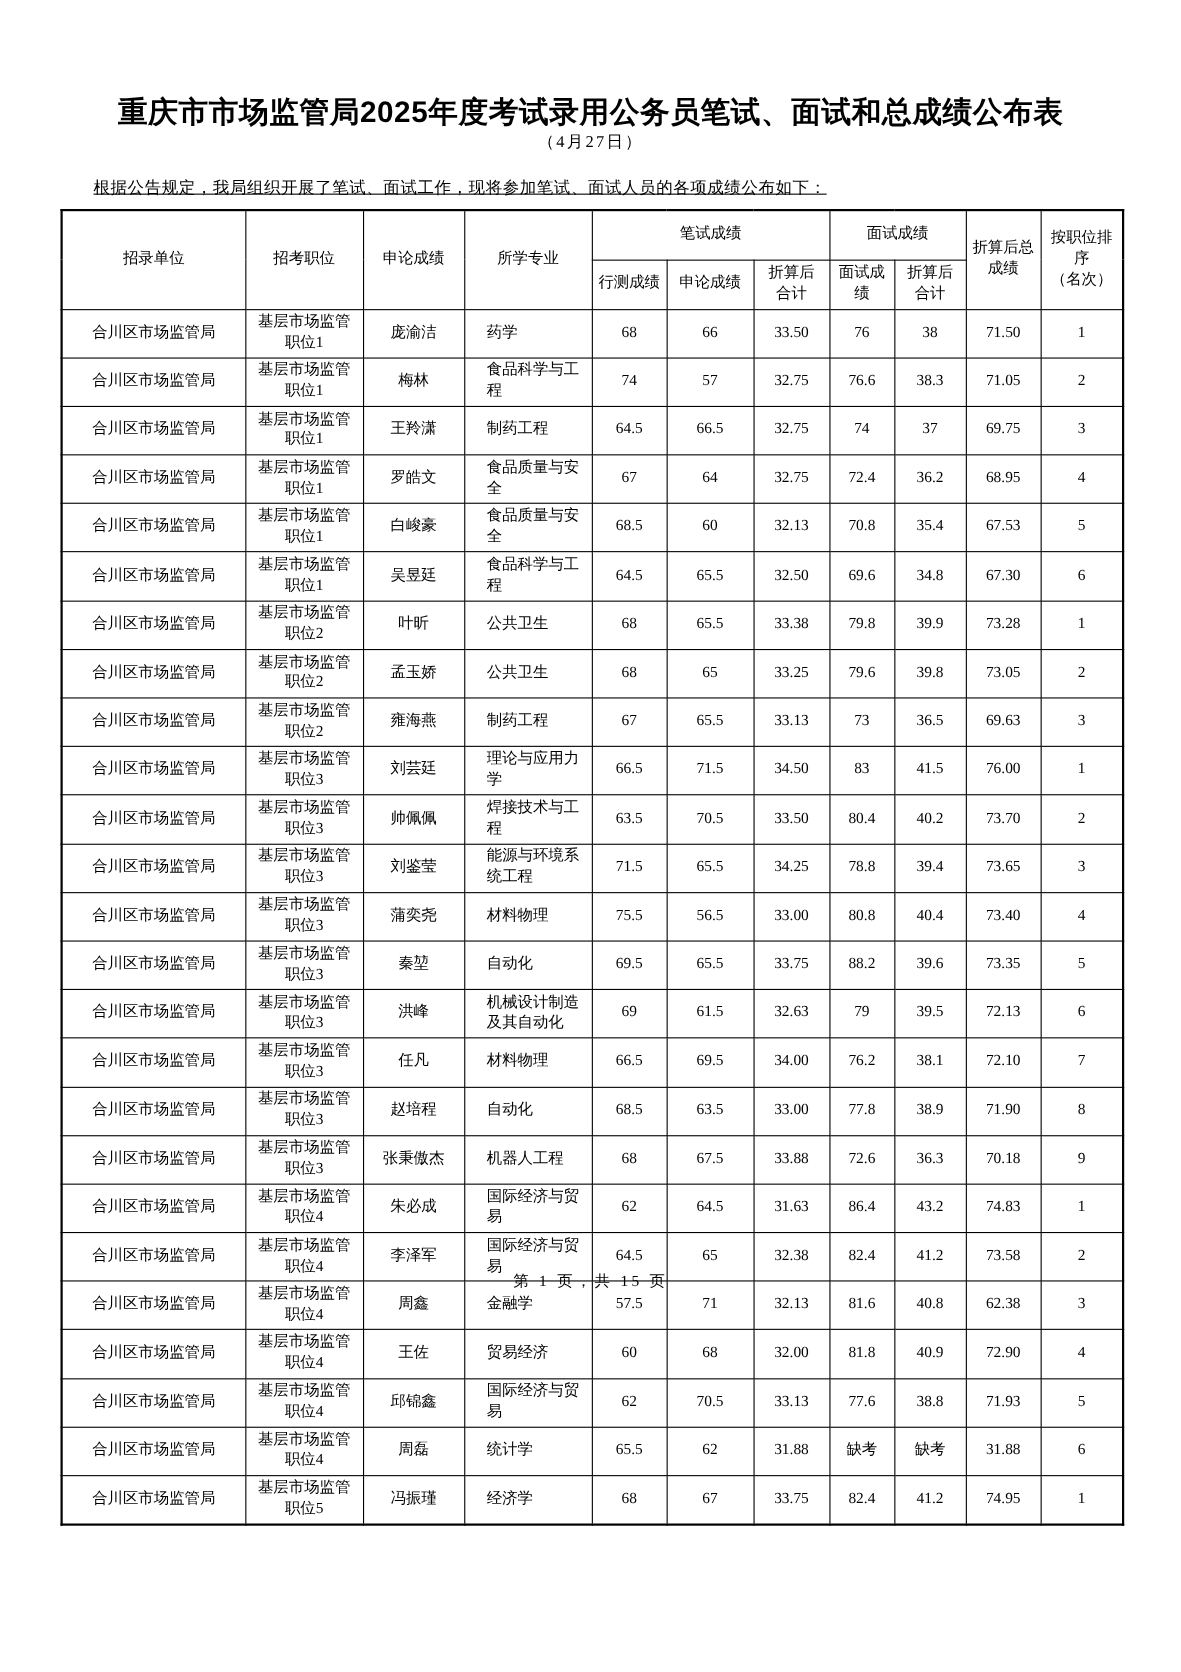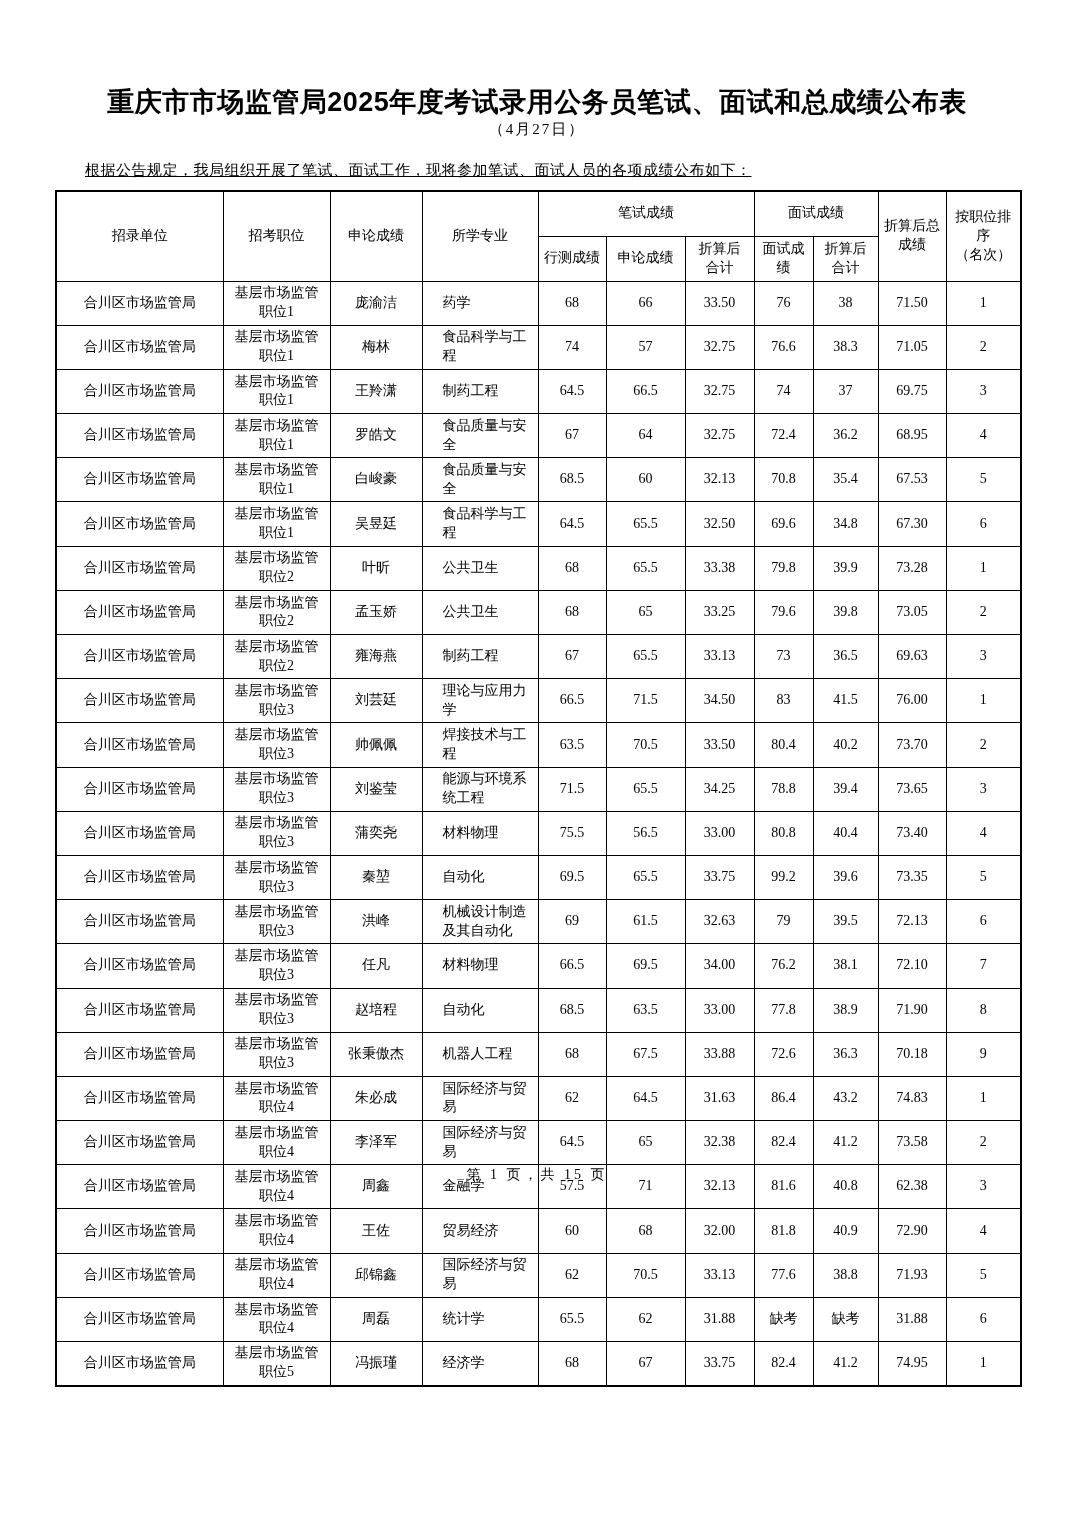--- a/index.html
+++ b/index.html
@@ -54,21 +54,21 @@
     white-space: pre-line;
     line-height: 1.35;
     padding: 2px 8px;
     overflow: hidden;
   }
   .score-table thead th { height: 45px; padding: 2px 2px; margin-top: 35px; }
   .score-table tbody td { height: 44.2px; }
   .score-table td.left { text-align: left; padding: 2px 4px 2px 20px; }
   .doc-footer {
     position: absolute;
-    bottom: 36px;
+    bottom: 46px;
     left: 0;
     width: 100%;
     text-align: center;
     font-size: 14px;
     letter-spacing: 3px;
   }
 </style>
 </head>
 <body>
 
@@ -300,21 +300,21 @@
         </tr>
         <tr>
           <td>合川区市场监管局</td>
           <td>基层市场监管
 职位3</td>
           <td>秦堃</td>
           <td class="left">自动化</td>
           <td>69.5</td>
           <td>65.5</td>
           <td>33.75</td>
-          <td>99.2</td>
+          <td>88.2</td>
           <td>39.6</td>
           <td>73.35</td>
           <td>5</td>
         </tr>
         <tr>
           <td>合川区市场监管局</td>
           <td>基层市场监管
 职位3</td>
           <td>洪峰</td>
           <td class="left">机械设计制造及其自动化</td>

